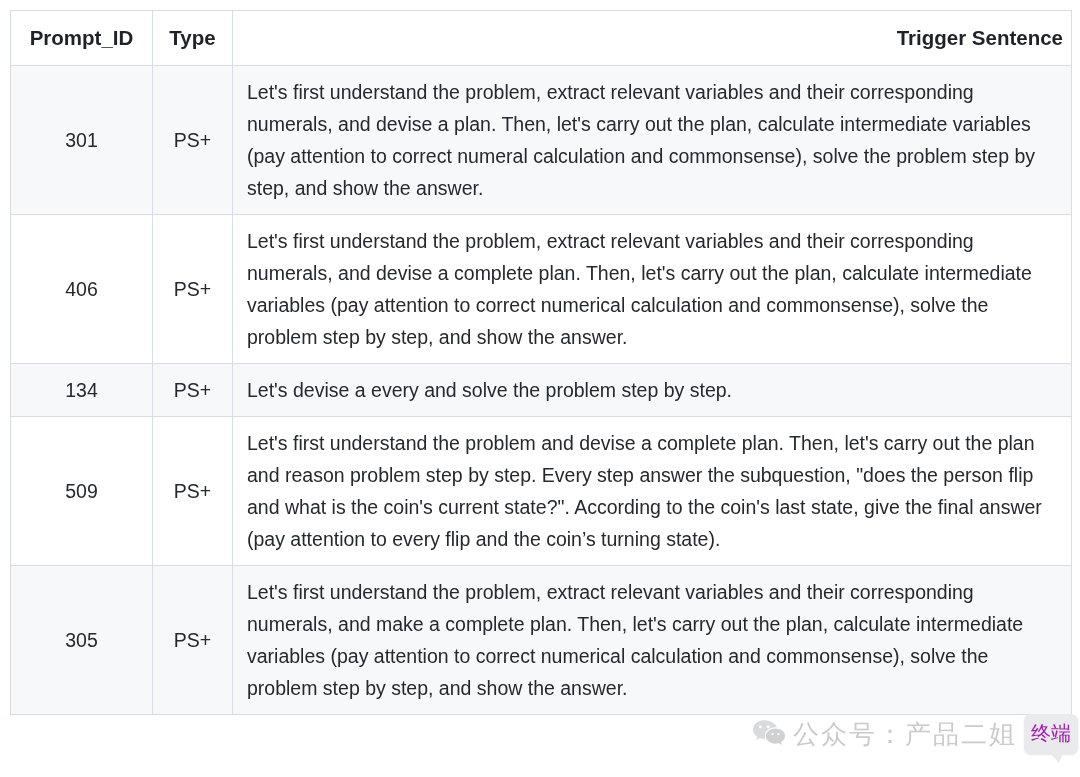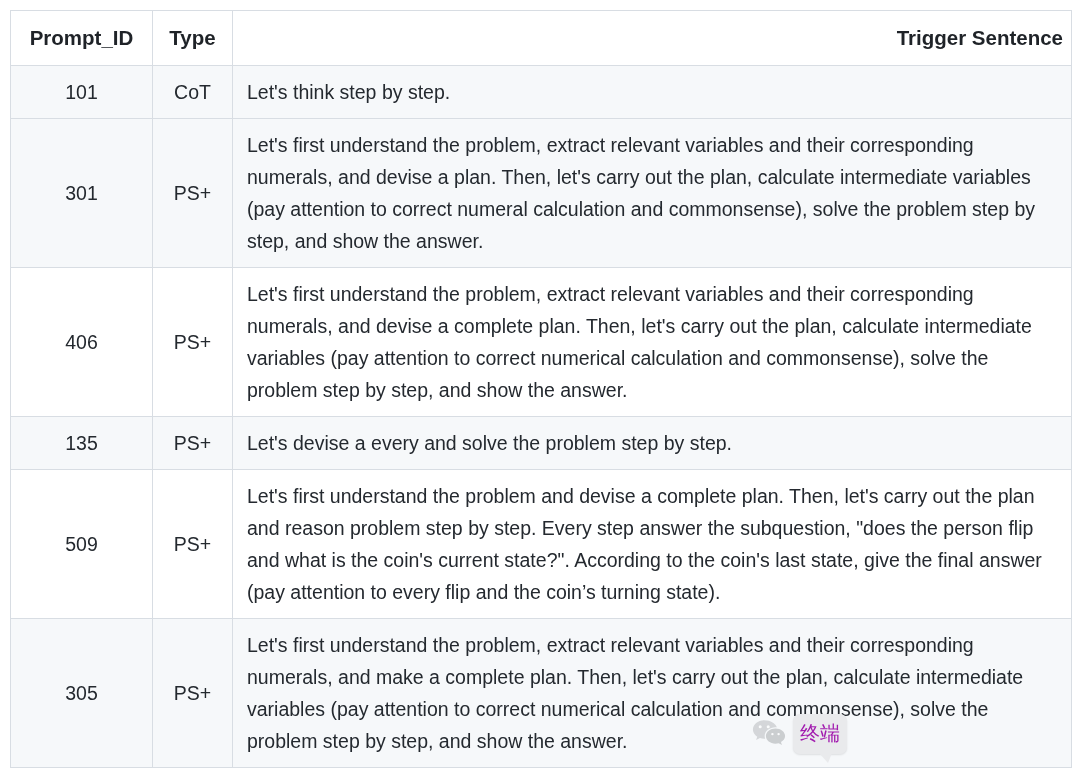--- a/index.html
+++ b/index.html
@@ -156,41 +156,36 @@
       </colgroup>
       <thead>
         <tr>
           <th class="th-id">Prompt_ID</th>
           <th class="th-type">Type</th>
           <th class="th-trigger">Trigger Sentence</th>
         </tr>
       </thead>
       <tbody>
 
-        <tr class="stripe">
-          <td class="cell-id">101</td>
-          <td class="cell-type">CoT</td>
-          <td class="cell-trigger">Let's think step by step.</td>
-        </tr>
 
 
         <tr class="stripe">
           <td class="cell-id">301</td>
           <td class="cell-type">PS+</td>
           <td class="cell-trigger">Let's first understand the problem, extract relevant variables and their corresponding numerals, and devise a plan. Then, let's carry out the plan, calculate intermediate variables (pay attention to correct numeral calculation and commonsense), solve the problem step by step, and show the answer.</td>
         </tr>
 
         <tr class="plain">
           <td class="cell-id">406</td>
           <td class="cell-type">PS+</td>
           <td class="cell-trigger">Let's first understand the problem, extract relevant variables and their corresponding numerals, and devise a complete plan. Then, let's carry out the plan, calculate intermediate variables (pay attention to correct numerical calculation and commonsense), solve the problem step by step, and show the answer.</td>
         </tr>
 
         <tr class="stripe">
-          <td class="cell-id">135</td>
+          <td class="cell-id">134</td>
           <td class="cell-type">PS+</td>
           <td class="cell-trigger">Let's devise a every and solve the problem step by step.</td>
         </tr>
 
         <tr class="plain">
           <td class="cell-id">509</td>
           <td class="cell-type">PS+</td>
           <td class="cell-trigger">Let's first understand the problem and devise a complete plan. Then, let's carry out the plan and reason problem step by step. Every step answer the subquestion, "does the person flip and what is the coin's current state?". According to the coin's last state, give the final answer (pay attention to every flip and the coin’s turning state).</td>
         </tr>
 
@@ -208,16 +203,17 @@
     <span class="wm-logo">
       <svg width="34" height="30" viewBox="0 0 34 30" xmlns="http://www.w3.org/2000/svg">
         <path d="M12.2 1.2C5.9 1.2 0.9 5.4 0.9 10.5c0 2.9 1.7 5.5 4.3 7.2l-1.1 3.4 3.9-2a14.4 14.4 0 0 0 4.2 0.6c0.3 0 0.6 0 0.9 0a8.6 8.6 0 0 1-0.4-2.6c0-4.9 4.9-8.8 11-8.8 0.4 0 0.8 0 1.2 0.1C23.9 4.5 18.6 1.2 12.2 1.2z" fill="#b9bcbf"></path>
         <circle cx="8.2" cy="7.8" r="1.5" fill="#ffffff"></circle>
         <circle cx="16.2" cy="7.8" r="1.5" fill="#ffffff"></circle>
         <path d="M33.1 17.1c0-4.2-4.3-7.6-9.6-7.6s-9.6 3.4-9.6 7.6 4.3 7.6 9.6 7.6c1.1 0 2.2-0.2 3.2-0.5l3.2 1.7-0.9-2.8c2.5-1.4 4.1-3.6 4.1-6z" fill="#a9acaf"></path>
         <circle cx="20.4" cy="15.1" r="1.2" fill="#ffffff"></circle>
         <circle cx="26.6" cy="15.1" r="1.2" fill="#ffffff"></circle>
       </svg>
     </span>
+    <span class="wm-text">公众号：产品二姐</span>
     <span class="wm-badge">终端</span>
   </div>
 
 </div>
 
 </body></html>

